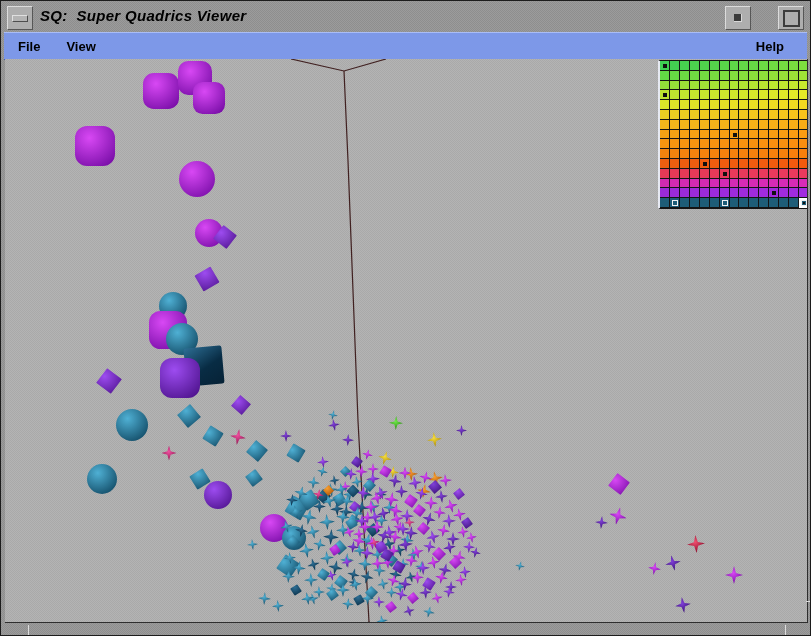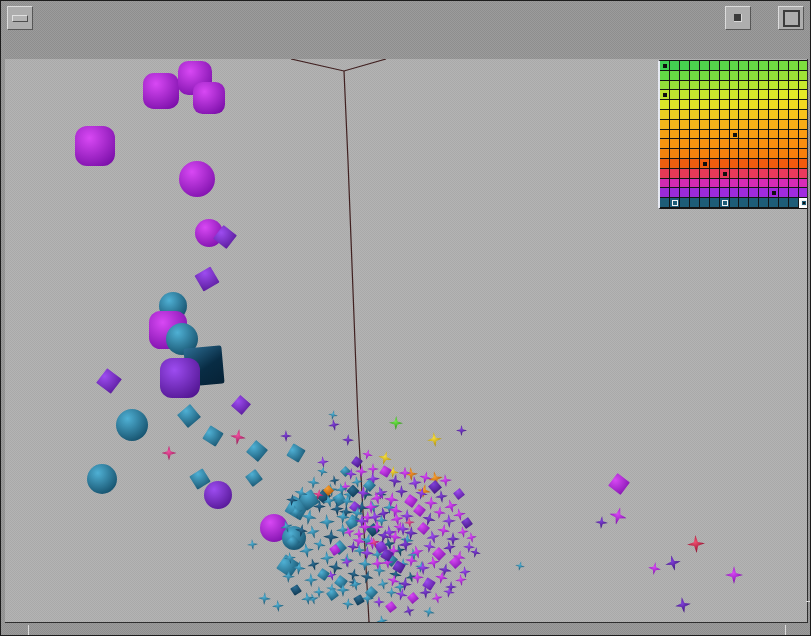--- a/index.html
+++ b/index.html
@@ -59,28 +59,36 @@
 </style>
 </head>
 <body>
 
 <div id="win">
 
   <div id="titlebar">
     <div class="tb-btn" id="btn-winmenu">
       <div class="dash"></div>
     </div>
+    <span id="title-text">SQ:  Super Quadrics Viewer</span>
     <div class="tb-btn" id="btn-min">
       <div class="sq"></div>
     </div>
     <div class="tb-btn" id="btn-max">
       <div class="sq"></div>
     </div>
   </div>
 
+  <div id="menubar">
+    <div id="menu-left">
+      <span class="menu-item">File</span>
+      <span class="menu-item">View</span>
+    </div>
+    <span class="menu-item" id="menu-help">Help</span>
+  </div>
 
   <div id="viewport">
     <svg id="axis-svg" width="802" height="563">
         <polyline points="286,0 339,12 381,0" fill="none" stroke="#402020" stroke-width="1.2"></polyline>
         <polyline points="339,12 343,102 353,362 364,563" fill="none" stroke="#402020" stroke-width="1.2"></polyline>
         <polyline points="364,563 347,575" fill="none" stroke="#402020" stroke-width="1.2"></polyline>
         <polyline points="364,563 388,576" fill="none" stroke="#402020" stroke-width="1.2"></polyline>
       </svg>
     <div id="shapes">
         <div class="shape rcube" style="left: 138px; top: 14px; width: 36px; height: 36px; background: radial-gradient(circle at 36% 30%, rgb(216, 72, 244) 0%, rgb(124, 16, 170) 85%);"></div>

